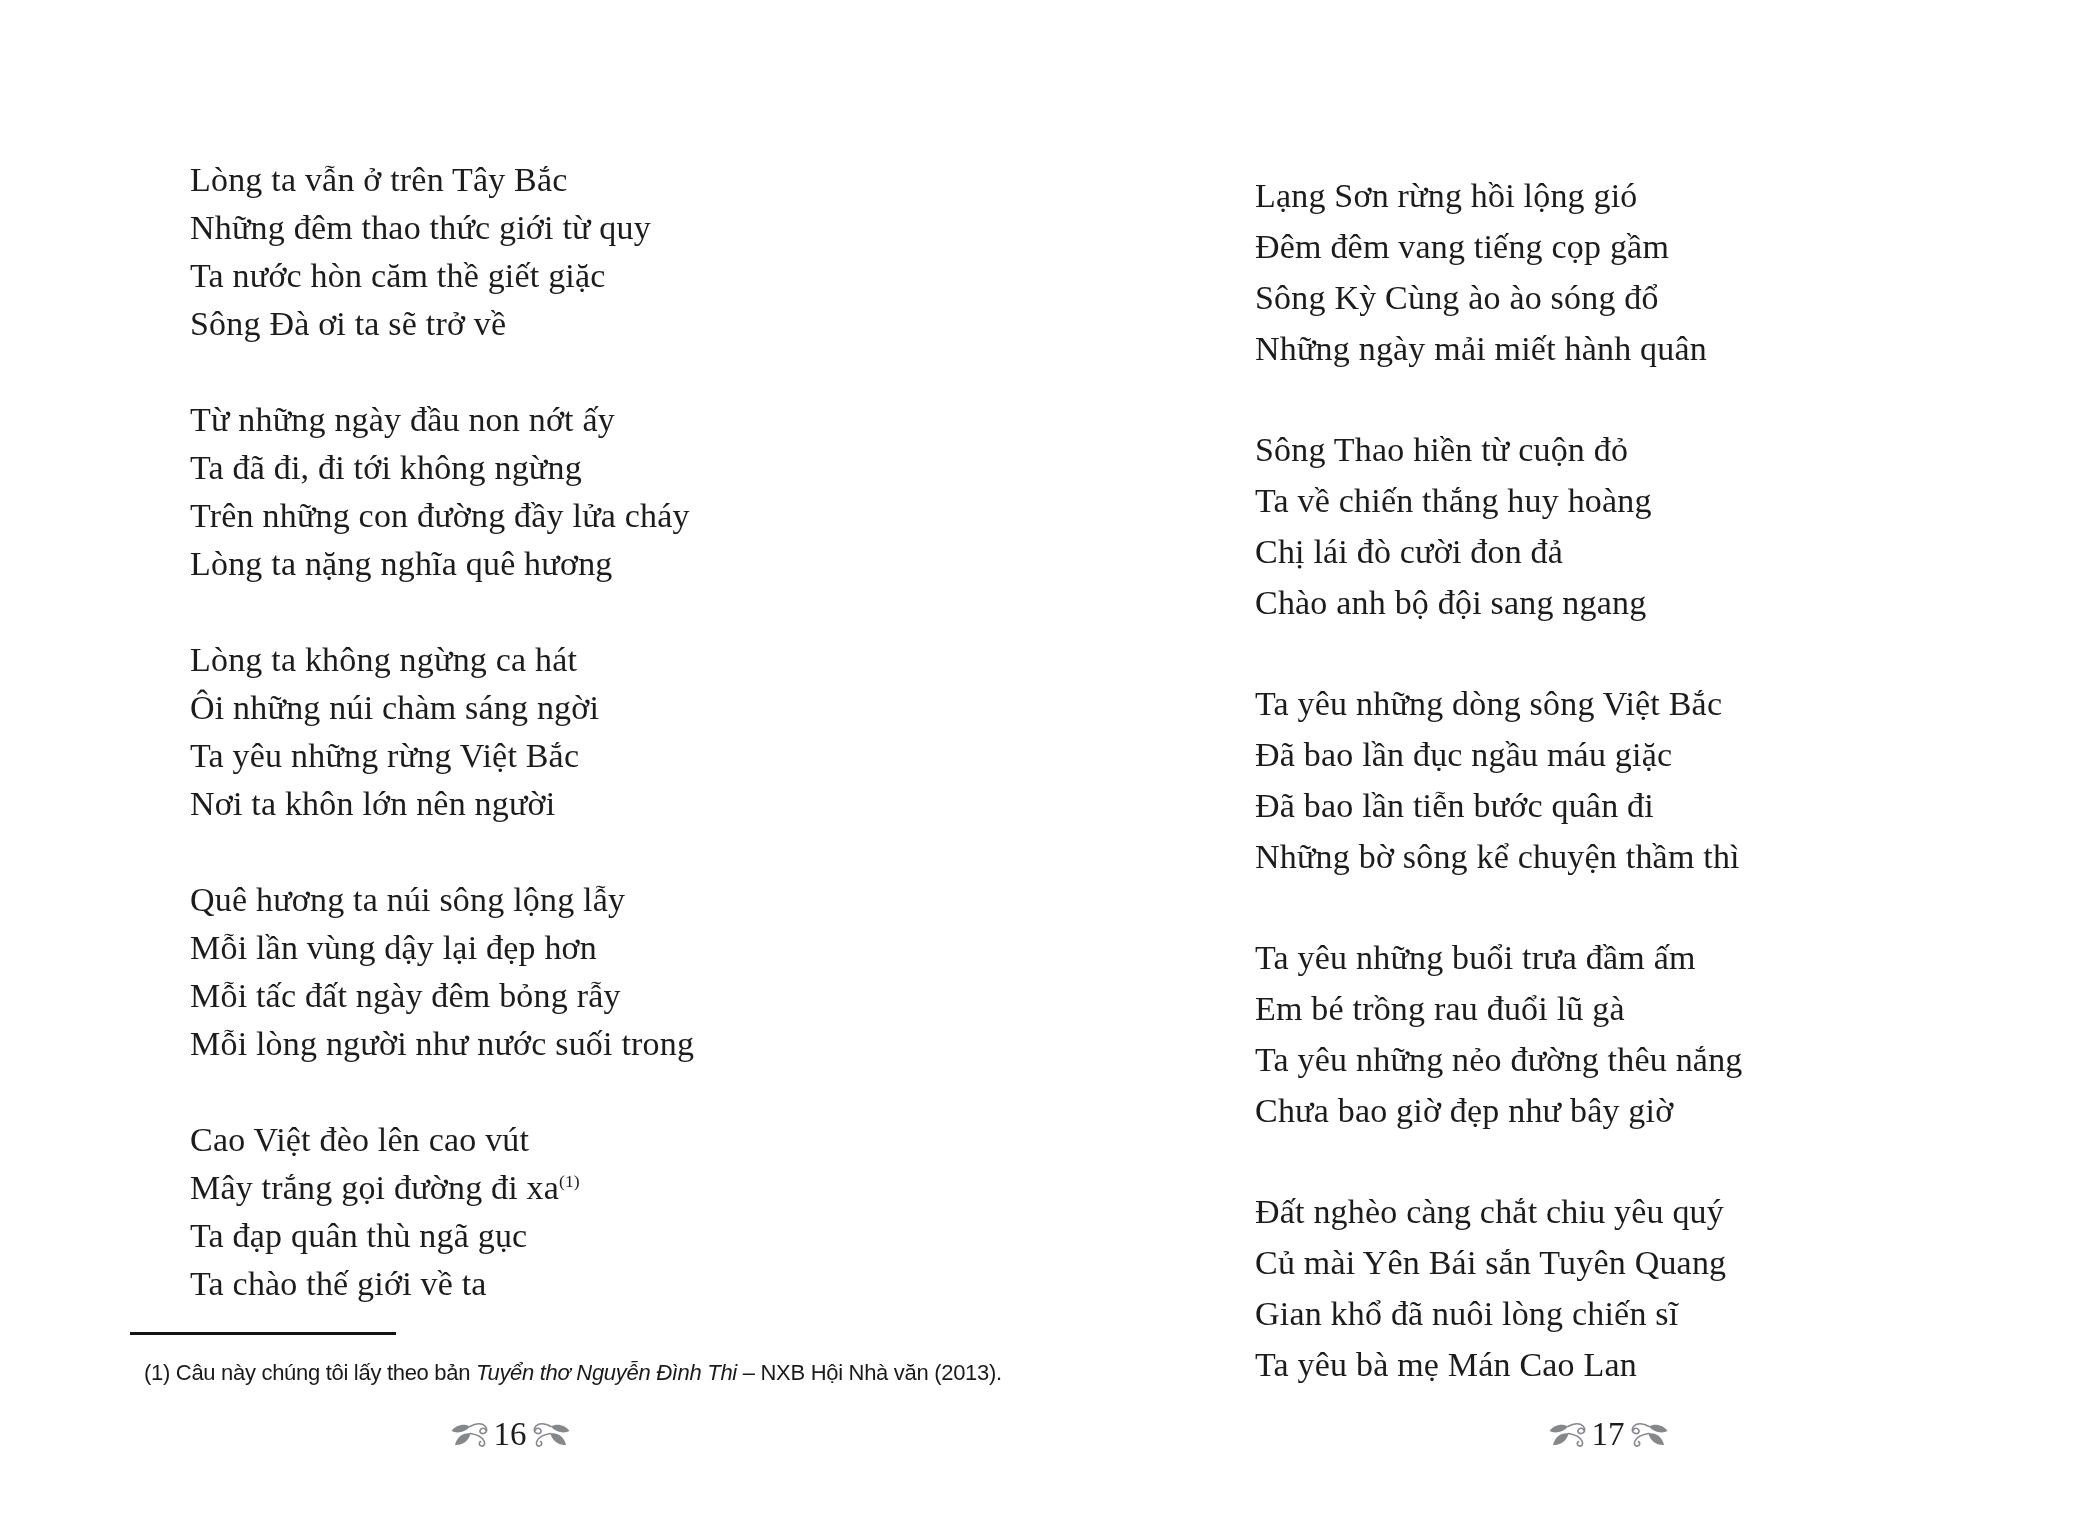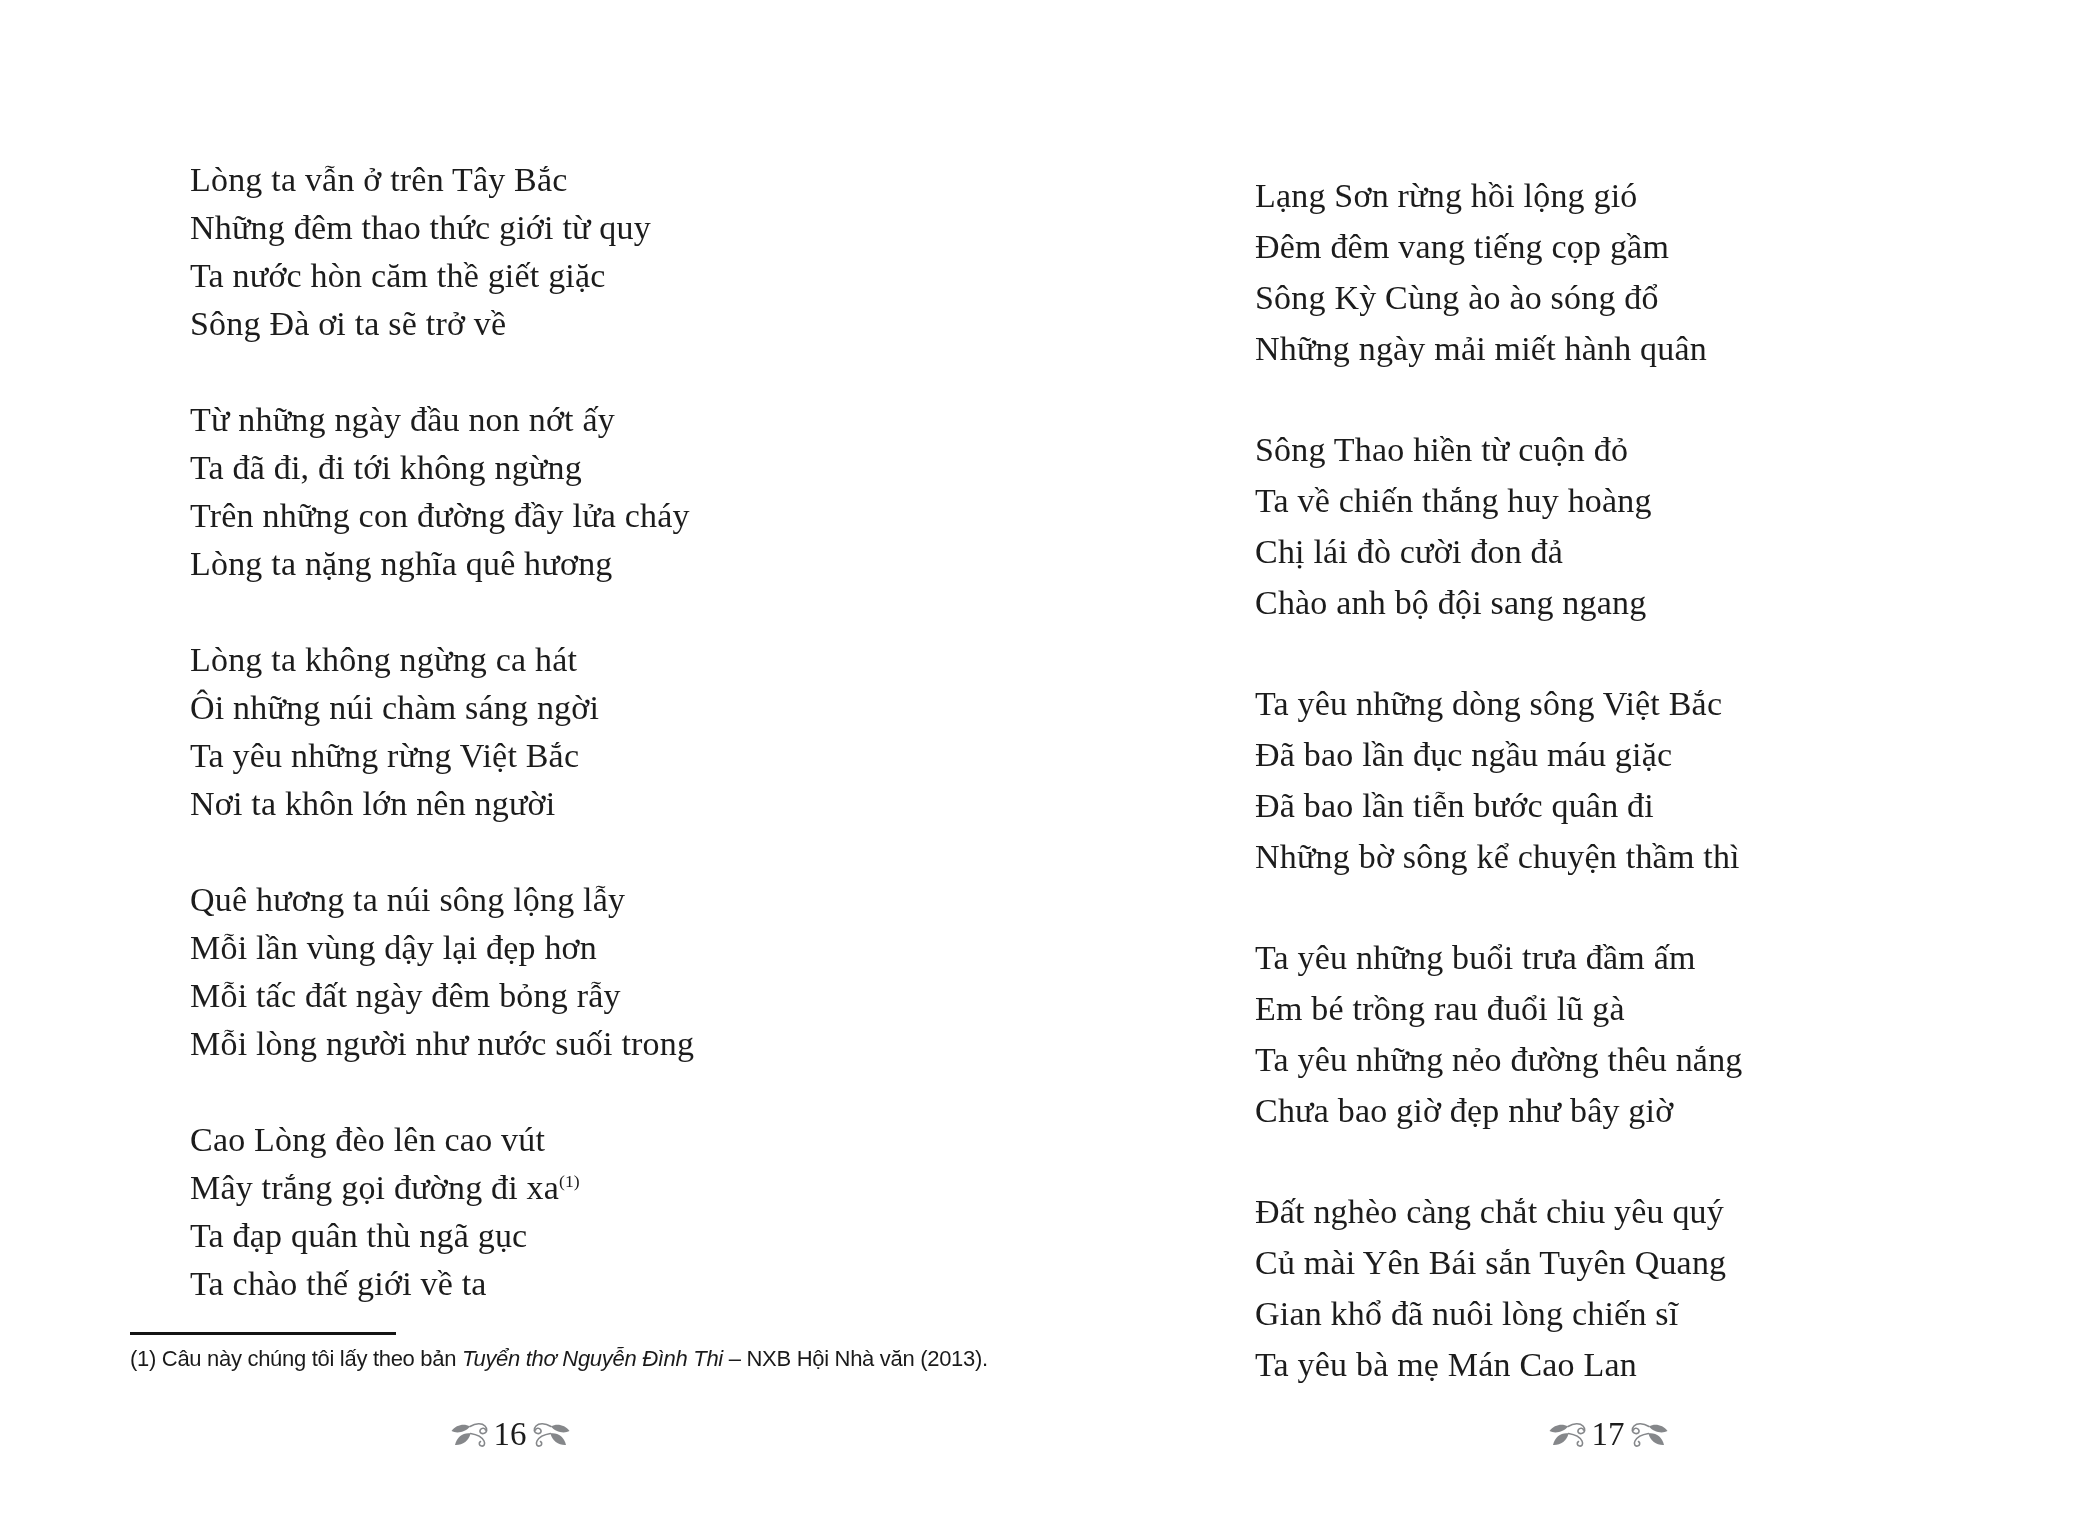--- a/index.html
+++ b/index.html
@@ -23,21 +23,21 @@
     white-space:nowrap;
     letter-spacing:0.2px;
   }
   .poem-right .line{line-height:51px;}
   .line sup{font-size:0.52em;line-height:0;letter-spacing:0;}
   .footnote-rule{
     position:absolute;left:130px;top:1332px;
     width:266px;height:3px;background:#141414;
   }
   .footnote{
-    position:absolute;left:130px;top:1344px;margin:0;
+    position:absolute;left:130px;top:1344px;margin:14px;
     font-family:"Liberation Sans","DejaVu Sans",sans-serif;
     font-size:22px;line-height:30px;color:#1a1a1a;
     letter-spacing:-0.3px;white-space:nowrap;
   }
   .footnote em{font-style:italic;}
   .folio{
     position:absolute;top:1412px;width:220px;height:44px;
     display:flex;align-items:center;justify-content:center;gap:3px;
   }
   .folio-left{left:400px;}
@@ -71,21 +71,21 @@
           <div class="line">Ta yêu những rừng Việt Bắc</div>
           <div class="line">Nơi ta khôn lớn nên người</div>
         </div>
         <div class="stanza">
           <div class="line">Quê hương ta núi sông lộng lẫy</div>
           <div class="line">Mỗi lần vùng dậy lại đẹp hơn</div>
           <div class="line">Mỗi tấc đất ngày đêm bỏng rẫy</div>
           <div class="line">Mỗi lòng người như nước suối trong</div>
         </div>
         <div class="stanza">
-          <div class="line">Cao Lòng đèo lên cao vút</div>
+          <div class="line">Cao Việt đèo lên cao vút</div>
           <div class="line">Mây trắng gọi đường đi xa<sup>(1)</sup></div>
           <div class="line">Ta đạp quân thù ngã gục</div>
           <div class="line">Ta chào thế giới về ta</div>
         </div>
       </div>
 
     <div class="footnote-rule"></div>
     <p class="footnote"><span>(1) Câu này chúng tôi lấy theo bản </span><em>Tuyển thơ Nguyễn Đình Thi</em><span> – NXB Hội Nhà văn (2013).</span></p>
 
     <div class="folio folio-left">

